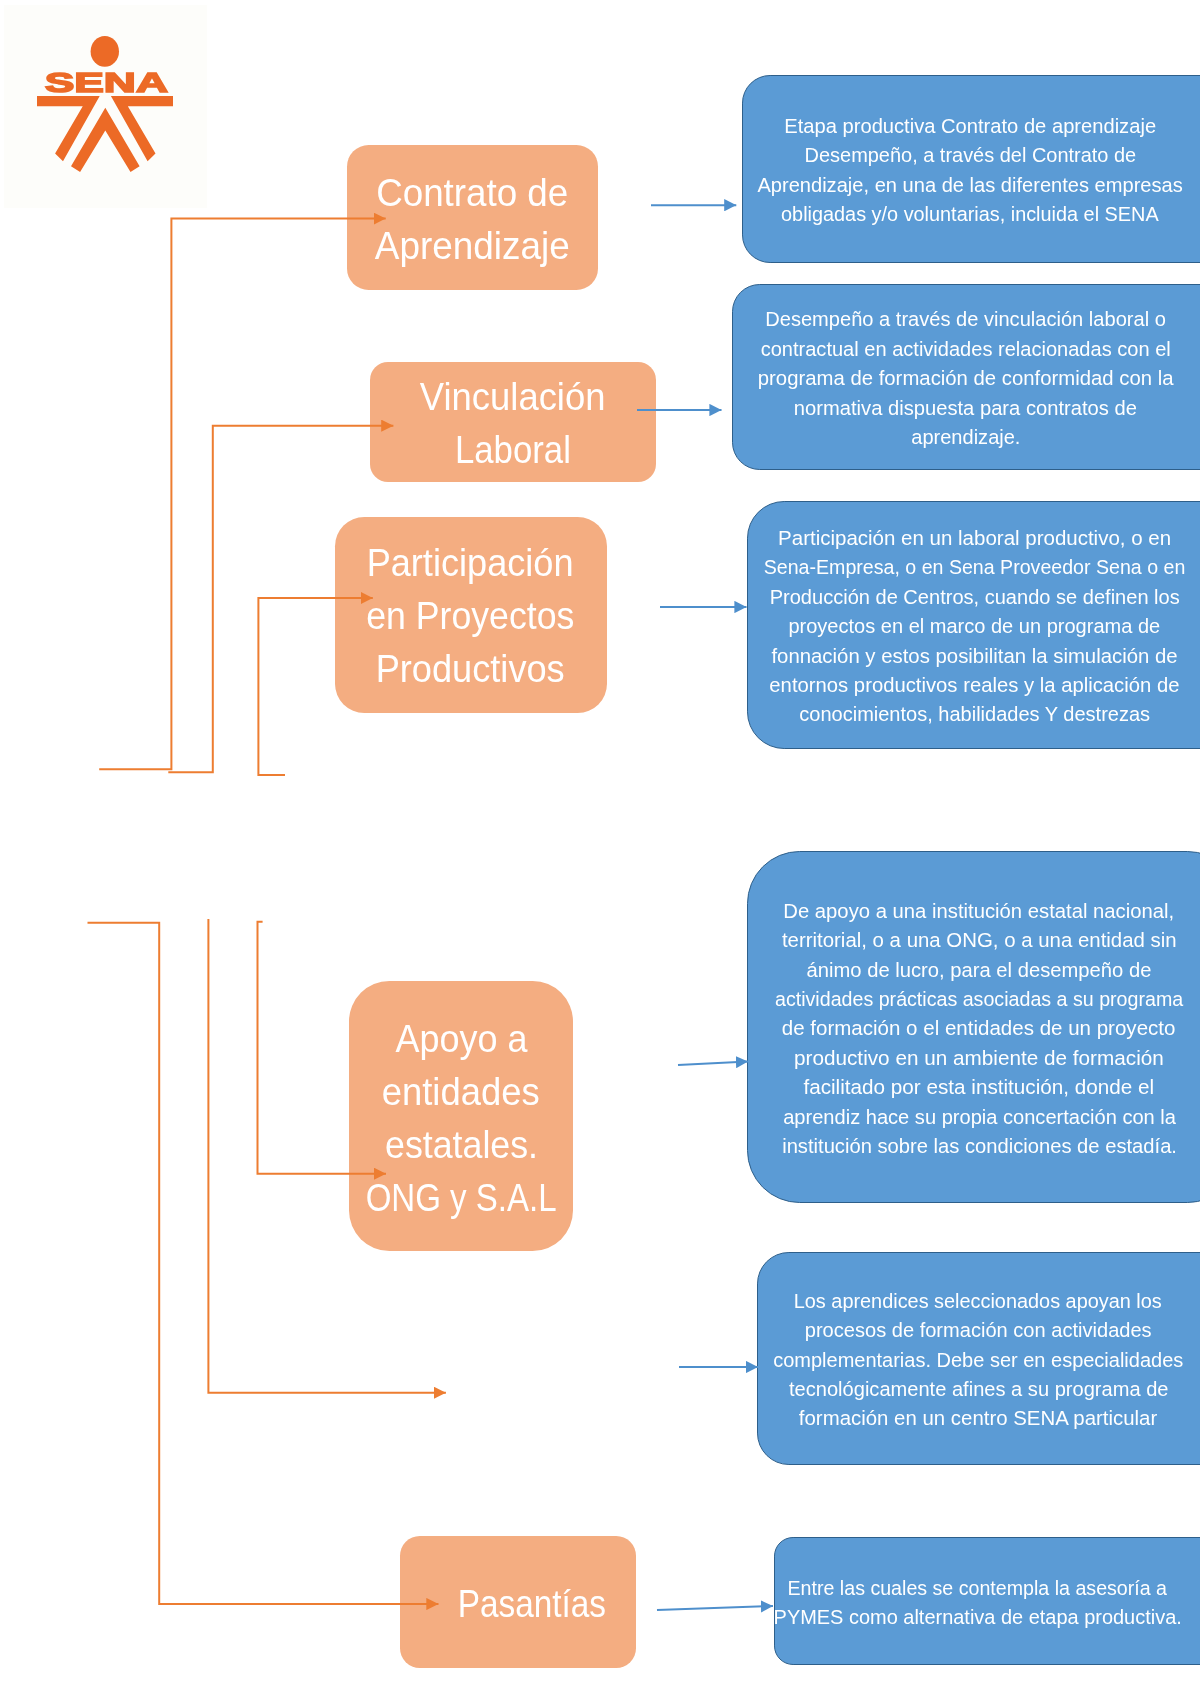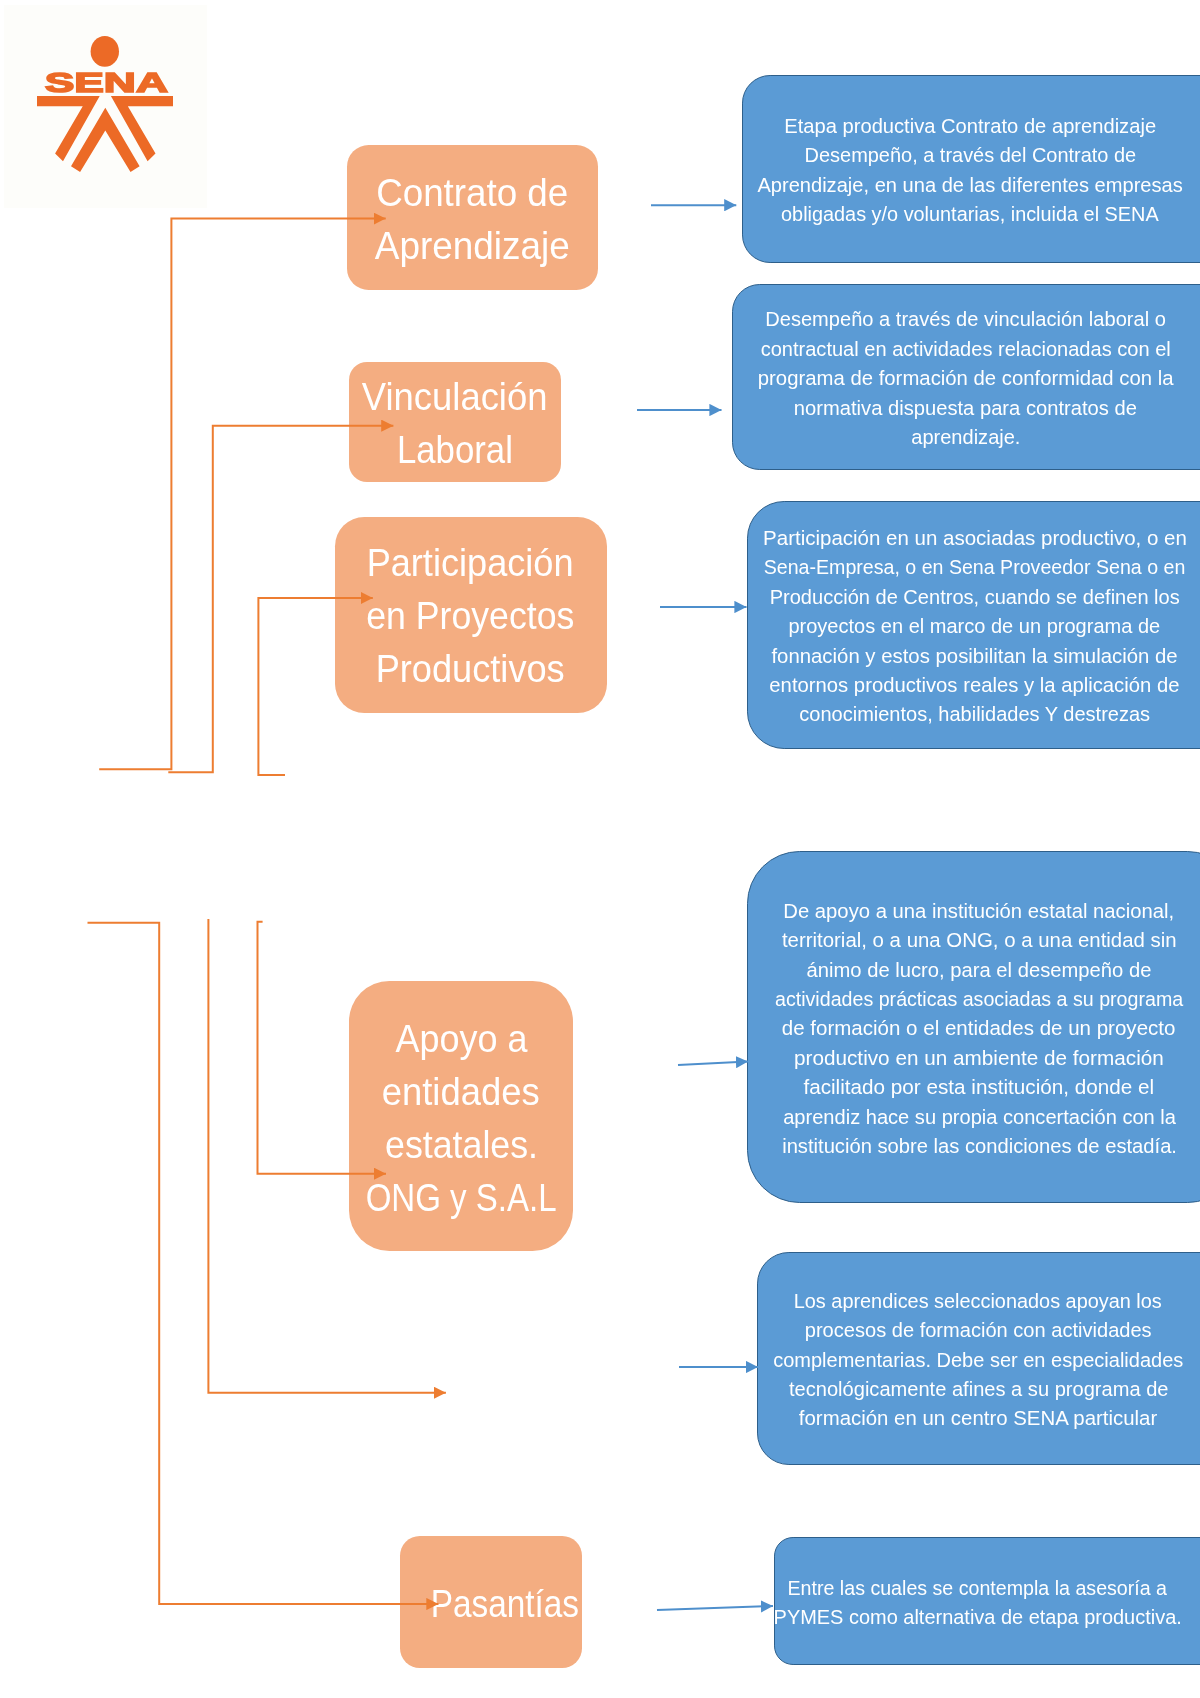--- a/index.html
+++ b/index.html
@@ -41,21 +41,21 @@
   </div>
 
 
   <div class="orange-box" style="left:346.8px;top:145.4px;width:250.9px;height:144.7px;border-radius:21.6px;font-size:39.5px;">
     <span>
         <div class="txt-line"><span style="display: inline-block; transform: scaleX(0.97345);">Contrato de</span></div>
         <div class="txt-line"><span style="display: inline-block; transform: scaleX(0.977784);">Aprendizaje</span></div>
       </span>
   </div>
 
-  <div class="orange-box" style="left:349px;top:361.8px;width:212px;height:120.2px;border-radius:18px;font-size:39.5px;">
+  <div class="orange-box" style="left:370px;top:361.8px;width:286px;height:120.2px;border-radius:18px;font-size:39.5px;">
     <span>
         <div class="txt-line"><span style="display: inline-block; transform: scaleX(0.964383);">Vinculación</span></div>
         <div class="txt-line"><span style="display: inline-block; transform: scaleX(0.92076);">Laboral</span></div>
       </span>
   </div>
 
   <div class="orange-box" style="left:334.5px;top:516.5px;width:272px;height:196.2px;border-radius:29.3px;font-size:39.5px;">
     <span>
         <div class="txt-line"><span style="display: inline-block; transform: scaleX(0.956961);">Participación</span></div>
         <div class="txt-line"><span style="display: inline-block; transform: scaleX(0.943727);">en Proyectos</span></div>
@@ -66,21 +66,21 @@
   <div class="orange-box" style="left:349.3px;top:981.3px;width:224px;height:270.2px;border-radius:40.4px;font-size:39.5px;">
     <span>
         <div class="txt-line"><span style="display: inline-block; transform: scaleX(0.952551);">Apoyo a</span></div>
         <div class="txt-line"><span style="display: inline-block; transform: scaleX(0.96474);">entidades</span></div>
         <div class="txt-line"><span style="display: inline-block; transform: scaleX(0.946556);">estatales.</span></div>
         <div class="txt-line"><span style="display: inline-block; transform: scaleX(0.875136);">ONG y S.A.L</span></div>
       </span>
   </div>
 
 
-  <div class="orange-box" style="left:400.2px;top:1535.7px;width:182px;height:132.3px;border-radius:19.8px;font-size:39.5px;padding-left:28px;">
+  <div class="orange-box" style="left:400.2px;top:1535.7px;width:236px;height:132.3px;border-radius:19.8px;font-size:39.5px;padding-left:28px;">
     <span>
         <div class="txt-line"><span style="display: inline-block; transform: scaleX(0.883637);">Pasantías</span></div>
       </span>
   </div>
 
   <div class="blue-box" style="left:741.7px;top:75px;width:498.3px;height:187.8px;border-radius:28.1px;padding-right:41.7px;font-size:20.5px;">
     <span>
         <div class="txt-line"><span style="display: inline-block; transform: scaleX(0.988595);">Etapa productiva Contrato de aprendizaje</span></div>
         <div class="txt-line"><span style="display: inline-block; transform: scaleX(0.979067);">Desempeño, a través del Contrato de</span></div>
         <div class="txt-line"><span style="display: inline-block; transform: scaleX(0.985675);">Aprendizaje, en una de las diferentes empresas</span></div>
@@ -93,21 +93,21 @@
         <div class="txt-line"><span style="display: inline-block; transform: scaleX(0.985111);">Desempeño a través de vinculación laboral o</span></div>
         <div class="txt-line"><span style="display: inline-block; transform: scaleX(0.983786);">contractual en actividades relacionadas con el</span></div>
         <div class="txt-line"><span style="display: inline-block; transform: scaleX(0.997534);">programa de formación de conformidad con la</span></div>
         <div class="txt-line"><span style="display: inline-block; transform: scaleX(0.989582);">normativa dispuesta para contratos de</span></div>
         <div class="txt-line"><span style="display: inline-block; transform: scaleX(0.983492);">aprendizaje.</span></div>
       </span>
   </div>
 
   <div class="blue-box" style="left:747px;top:500.5px;width:493px;height:248.7px;border-radius:37.2px;padding-right:38px;font-size:20.5px;">
     <span>
-        <div class="txt-line"><span style="display: inline-block; transform: scaleX(1.00563);">Participación en un asociadas productivo, o en</span></div>
+        <div class="txt-line"><span style="display: inline-block; transform: scaleX(1.00563);">Participación en un laboral productivo, o en</span></div>
         <div class="txt-line"><span style="display: inline-block; transform: scaleX(0.961677);">Sena-Empresa, o en Sena Proveedor Sena o en</span></div>
         <div class="txt-line"><span style="display: inline-block; transform: scaleX(0.98375);">Producción de Centros, cuando se definen los</span></div>
         <div class="txt-line"><span style="display: inline-block; transform: scaleX(0.982751);">proyectos en el marco de un programa de</span></div>
         <div class="txt-line"><span style="display: inline-block; transform: scaleX(0.999128);">fonnación y estos posibilitan la simulación de</span></div>
         <div class="txt-line"><span style="display: inline-block; transform: scaleX(0.994645);">entornos productivos reales y la aplicación de</span></div>
         <div class="txt-line"><span style="display: inline-block; transform: scaleX(0.982074);">conocimientos, habilidades Y destrezas</span></div>
       </span>
   </div>
 
   <div class="blue-box" style="left:747px;top:851.3px;width:493px;height:351.6px;border-radius:52.6px;padding-right:29.8px;font-size:20.5px;">

